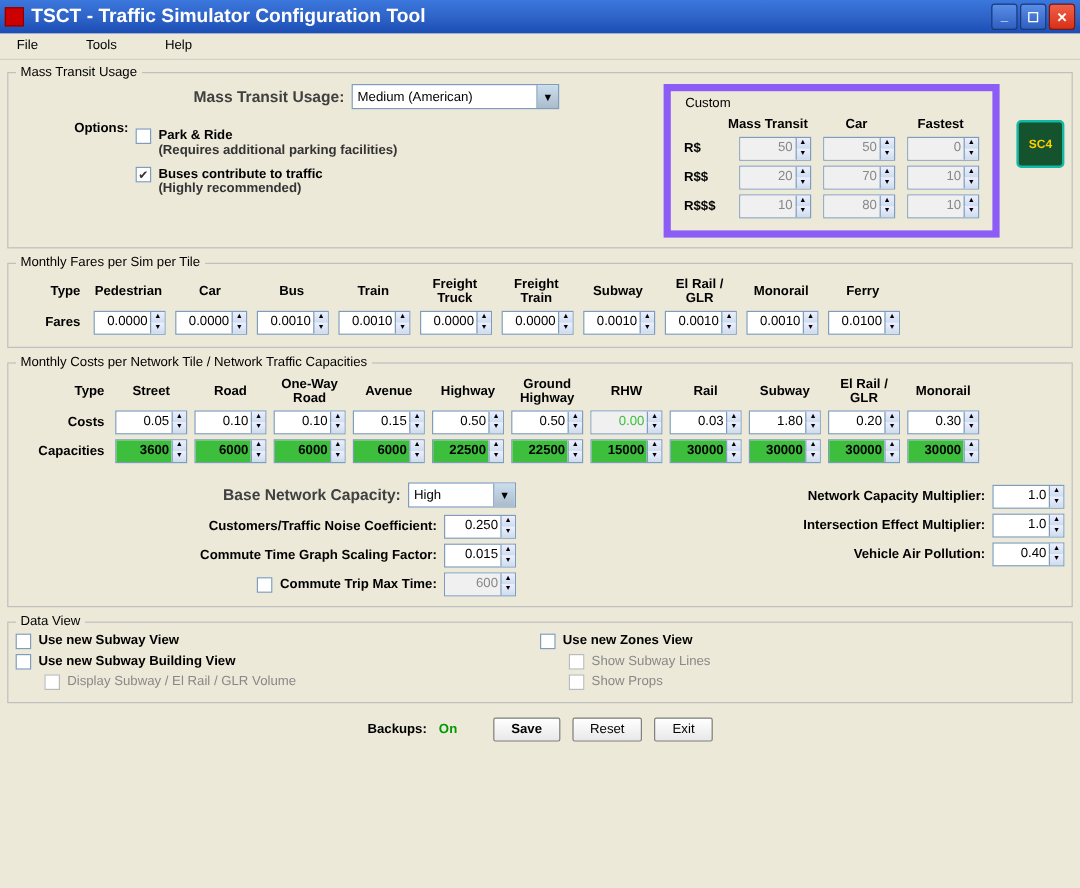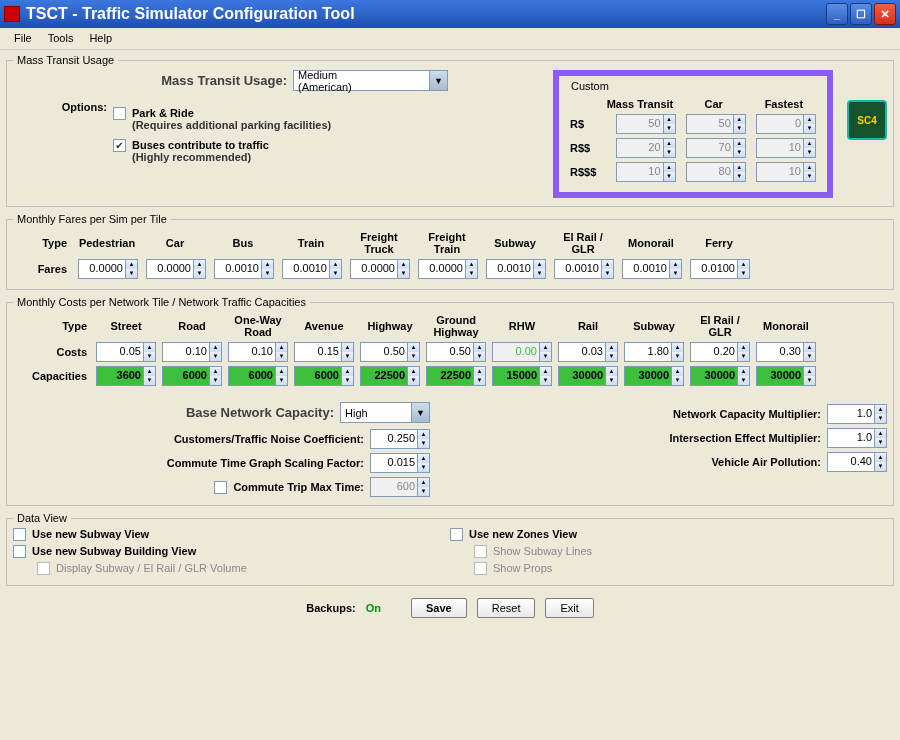--- a/index.html
+++ b/index.html
@@ -3,21 +3,21 @@
 <meta charset="utf-8">
 <style>
 * { box-sizing: border-box; margin: 0; padding: 0; }
 body { font-family: Tahoma, Arial, sans-serif; font-size: 11px; background: #ece9d8; width: 900px; height: 740px; overflow: hidden; }
 .titlebar { height: 28px; background: linear-gradient(to bottom, #3b77dd 0%, #2f64c8 50%, #1b4db4 100%); color: #fff; display: flex; align-items: center; padding: 0 4px; }
 .titlebar-icon { width: 16px; height: 16px; margin-right: 6px; background: #c00; border: 1px solid #800; }
 .titlebar-text { flex: 1; font-weight: bold; font-size: 16px; }
 .winbtns { display: flex; gap: 2px; }
 .winbtn { width: 22px; height: 22px; background: linear-gradient(to bottom,#5a8ee6,#2f5fc0); border: 1px solid #1a3a7a; border-radius: 3px; color: #fff; display:flex; align-items:center; justify-content:center; font-size:11px; font-weight:bold; }
 .winbtn.close { background: linear-gradient(to bottom,#f06048,#d83018); border-color:#8a1200; }
-.menubar { height: 22px; background: #ece9d8; display:flex; gap:4px; padding: 3px 8px; border-bottom: 1px solid #d4d0c8; }
+.menubar { height: 22px; background: #ece9d8; display:flex; gap:28px; padding: 3px 8px; border-bottom: 1px solid #d4d0c8; }
 .menuitem { padding: 1px 6px; cursor: default; }
 .content { padding: 4px 6px; }
 fieldset { border: 1px solid #bfbfbf; margin-bottom: 6px; padding: 4px 6px 8px; position: relative; }
 legend { font-size: 11px; padding: 0 4px; }
 .bold { font-weight: bold; }
 .blue { color: #404040; }
 .green { color: #009900; font-weight: bold; }
 .row { display:flex; align-items:center; }
 .lbl-right { text-align: right; padding-right: 6px; }
 .checkbox { width: 13px; height: 13px; border: 1px solid #7f9db9; background: #fff; display:inline-flex; align-items:center; justify-content:center; margin-right: 6px; font-size: 10px; color:#333; }
@@ -65,21 +65,21 @@
 </div>
 
 <div class="content">
 
 <fieldset>
   <legend>Mass Transit Usage</legend>
   <div style="display:flex; gap:14px; align-items:flex-start;">
     <div style="flex:1;">
       <div class="row" style="margin-bottom:8px;">
         <div class="bold blue lbl-right" style="width:280px; font-size:13px;">Mass Transit Usage:</div>
-        <div class="select" style="width:155px;gap:44px;">
+        <div class="select" style="width:173px;gap:44px;">
           <div class="select-text">Medium (American)</div>
           <div class="select-arrow">▼</div>
         </div>
       </div>
       <div class="row" style="align-items:flex-start;">
         <div class="bold lbl-right" style="width:100px; padding-top:2px;">Options:</div>
         <div>
           <div class="checkline" style="margin-top:8px;">
             <div class="checkbox"></div>
             <div><span class="bold">Park &amp; Ride</span><br><span class="bold sub">(Requires additional parking facilities)</span></div>

